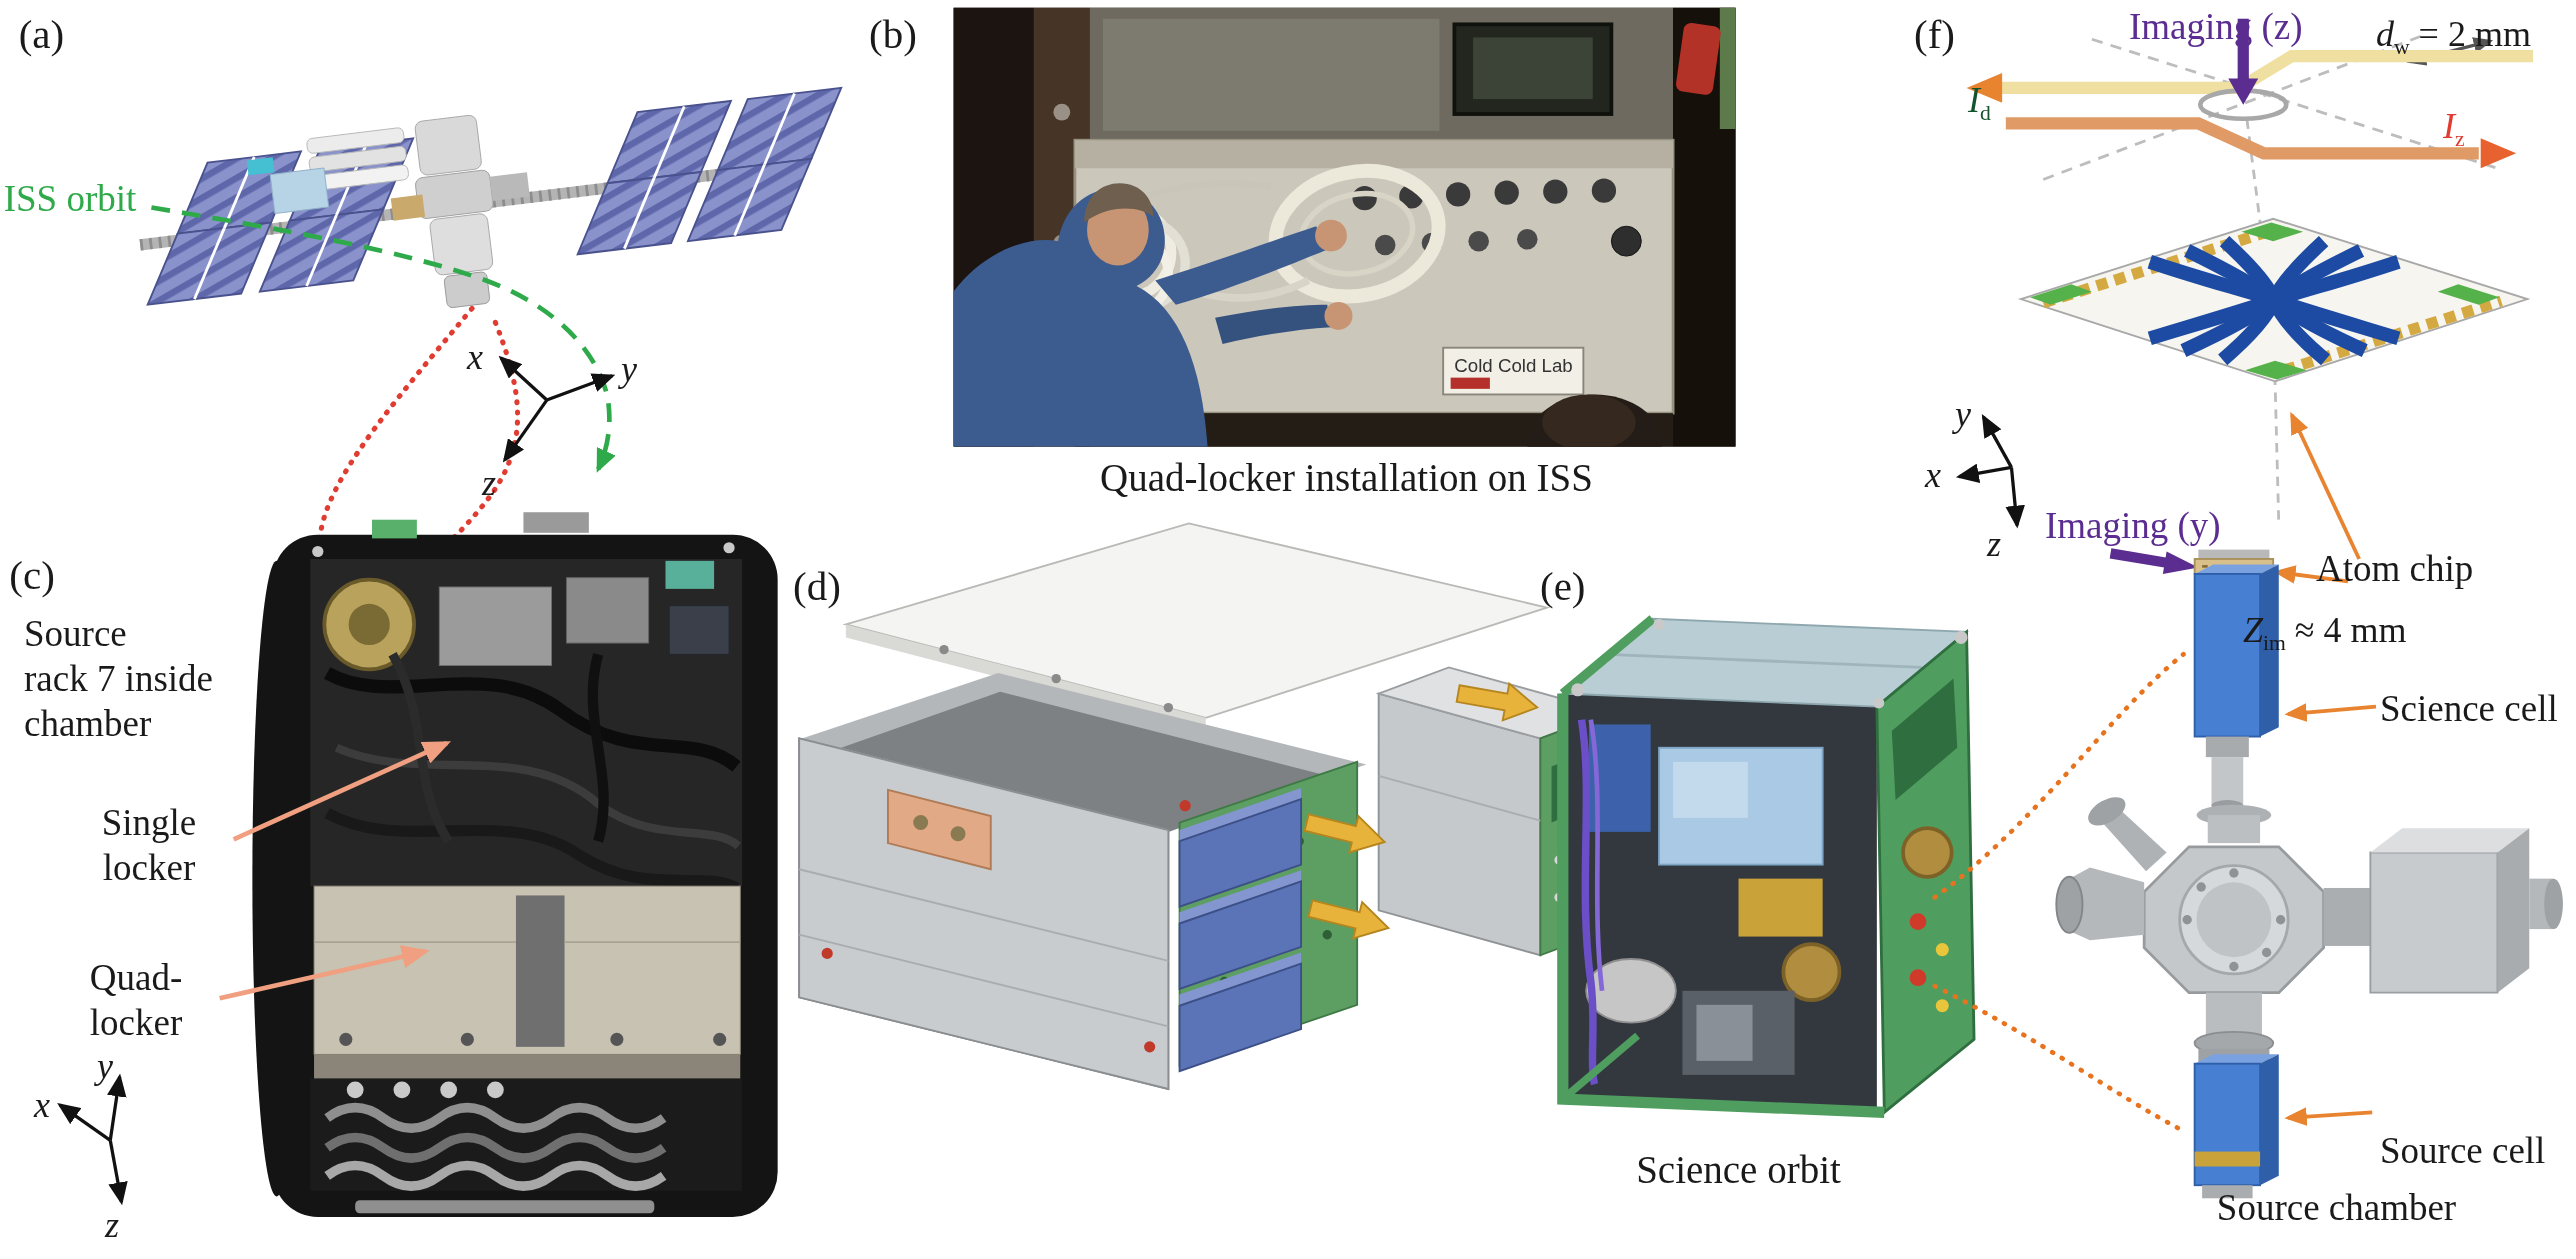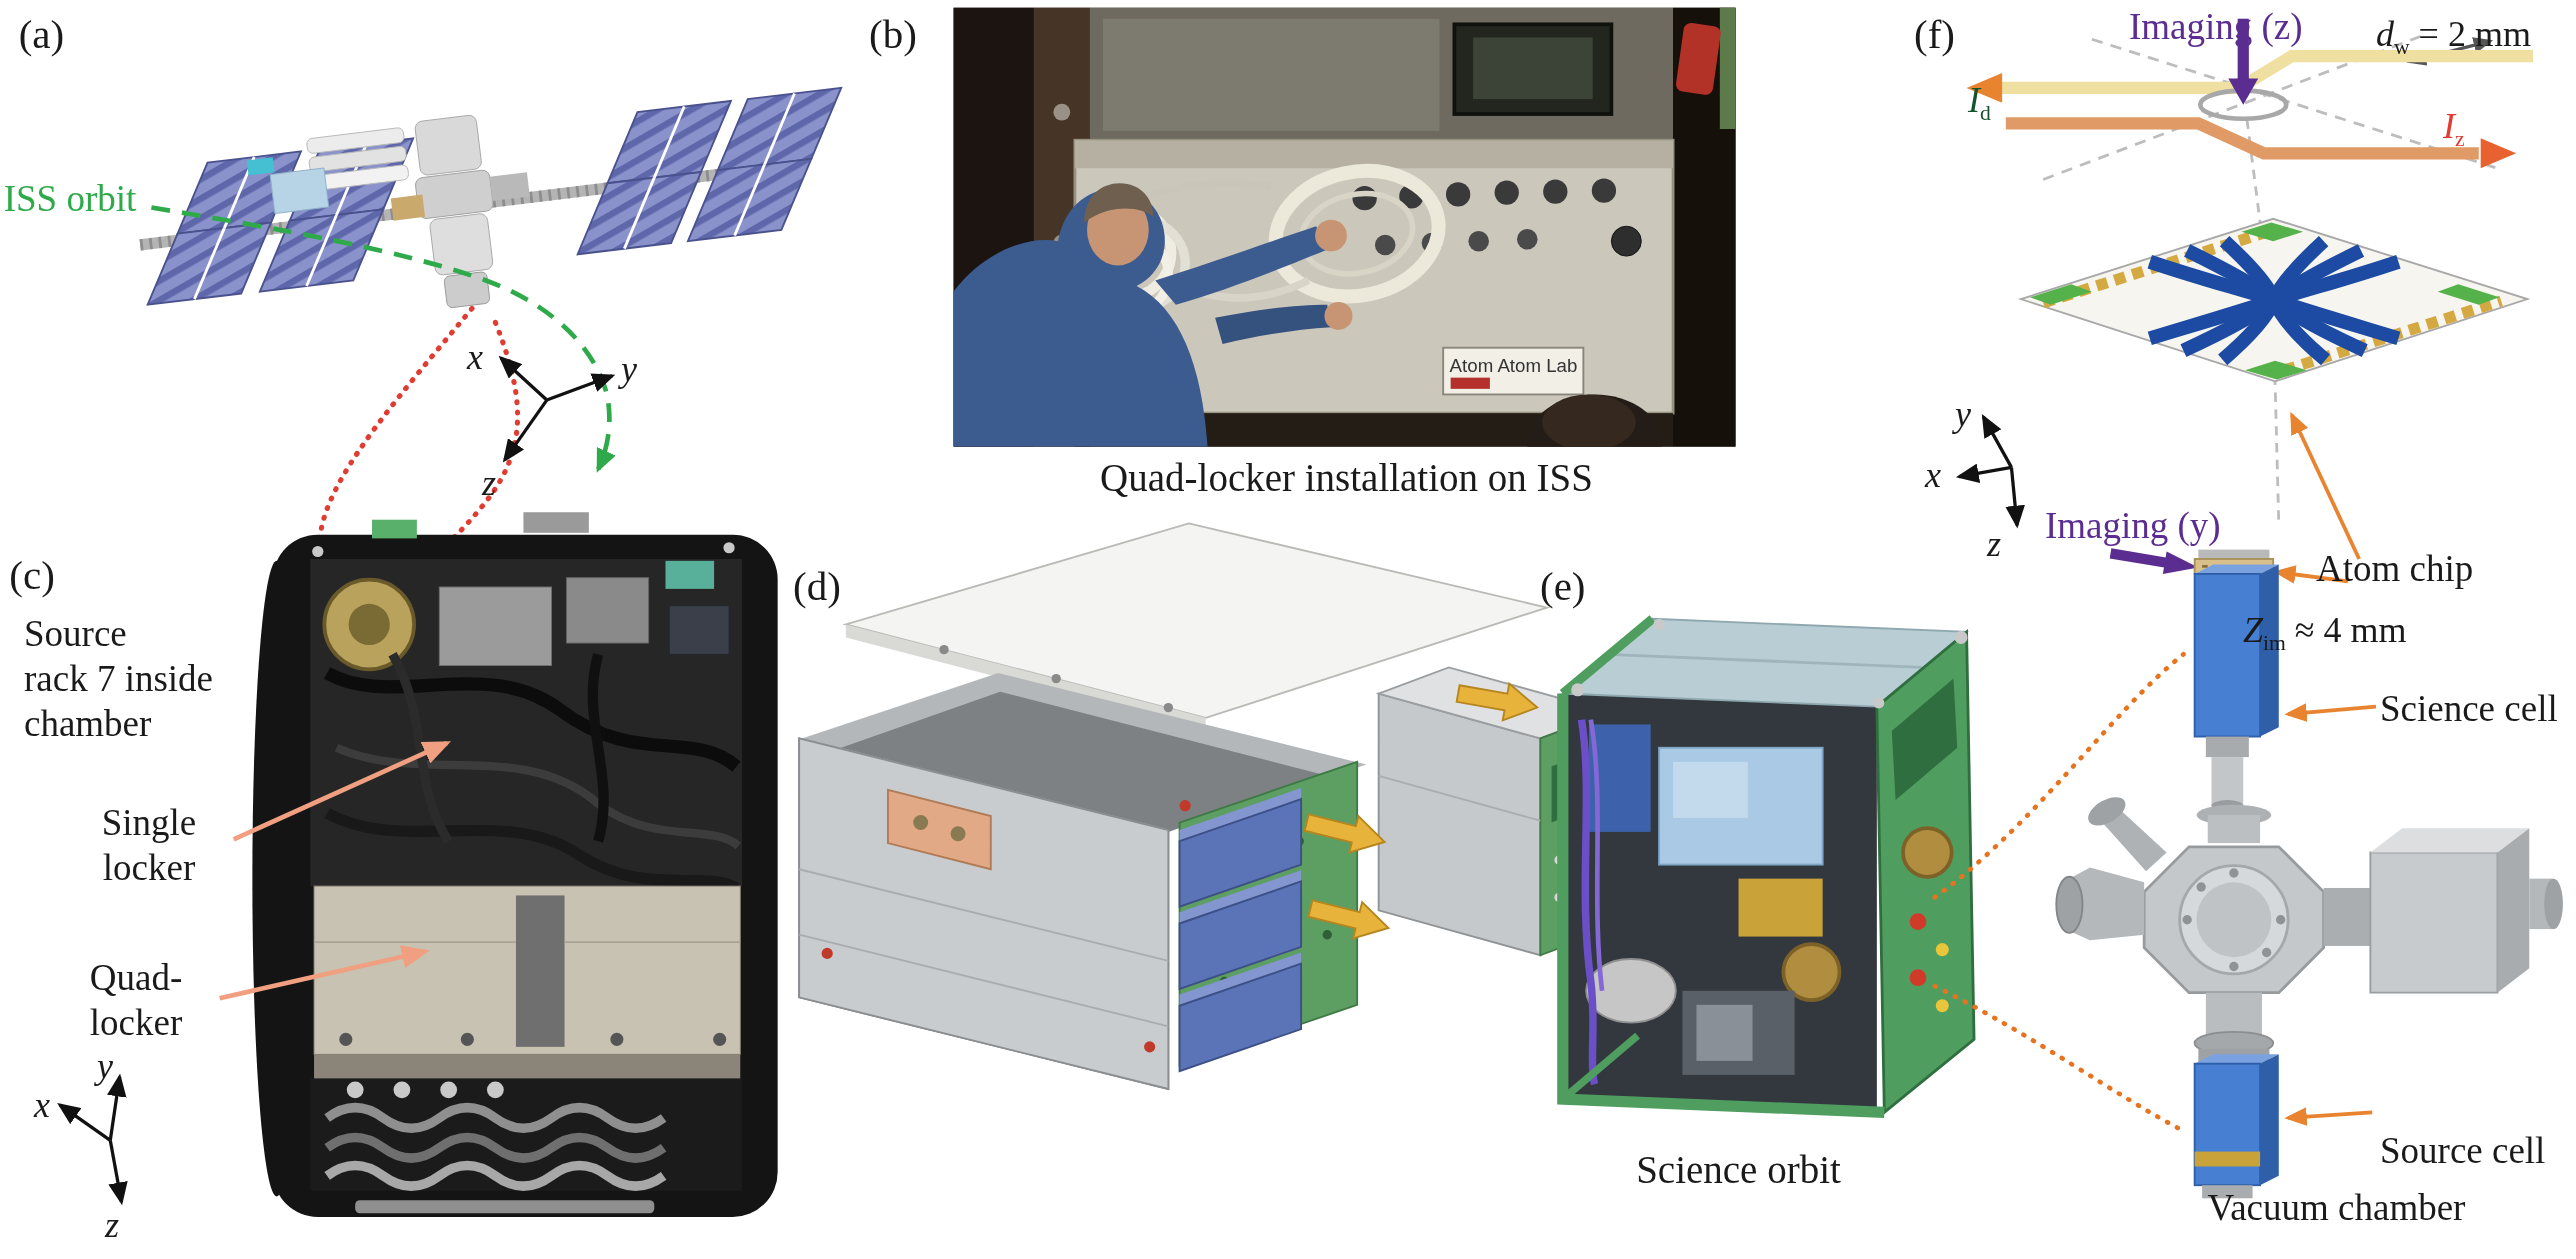--- a/index.html
+++ b/index.html
@@ -401,21 +401,21 @@
 </svg>
 
 <div class="txt s44" style="left:18.7px;top:9.3px">(a)</div>
 <div class="txt s40 green" style="left:3.7px;top:176px">ISS orbit</div>
 <div class="txt s38 it" style="left:467px;top:336px">x</div>
 <div class="txt s38 it" style="left:621px;top:348px">y</div>
 <div class="txt s38 it" style="left:482px;top:462px">z</div>
 
 <div class="txt s44" style="left:869px;top:9.3px">(b)</div>
 <div class="txt s42 ctr" style="left:1066px;top:454px;width:561px">Quad-locker installation on ISS</div>
-<div class="txt s20 sans ctr" style="left:1447px;top:355px;width:133px;color:#333">Atom Atom Lab</div>
+<div class="txt s20 sans ctr" style="left:1447px;top:355px;width:133px;color:#333">Cold Cold Lab</div>
 
 <div class="txt s44" style="left:9.3px;top:550px">(c)</div>
 <div class="txt s40" style="left:24px;top:611px">
   <div>Source</div>
   <div>rack 7 inside</div>
   <div>chamber</div>
 </div>
 <div class="txt s40 ctr" style="left:65px;top:800px;width:168px">
   <div>Single</div>
   <div>locker</div>
@@ -439,16 +439,16 @@
 <div class="txt s38 orange" style="left:1968px;top:79px"><span class="it">I</span><sub>d</sub></div>
 <div class="txt s38 red" style="left:2443px;top:105px"><span class="it">I</span><sub>z</sub></div>
 <div class="txt s38 it" style="left:1955px;top:393px">y</div>
 <div class="txt s38 it" style="left:1925px;top:454px">x</div>
 <div class="txt s38 it" style="left:1987px;top:523px">z</div>
 <div class="txt s40 purple" style="left:2045px;top:503px">Imaging (y)</div>
 <div class="txt s40" style="left:2316px;top:546px">Atom chip</div>
 <div class="txt s38" style="left:2243px;top:609px"><span class="it">Z</span><sub>im</sub><span> ≈ 4 mm</span></div>
 <div class="txt s40" style="left:2380px;top:686px">Science cell</div>
 <div class="txt s40" style="left:2380px;top:1128px">Source cell</div>
-<div class="txt s40 ctr" style="left:2140px;top:1185px;width:393px">Vacuum chamber</div>
+<div class="txt s40 ctr" style="left:2140px;top:1185px;width:393px">Source chamber</div>
 
 </div>
 
 
 </body></html>

